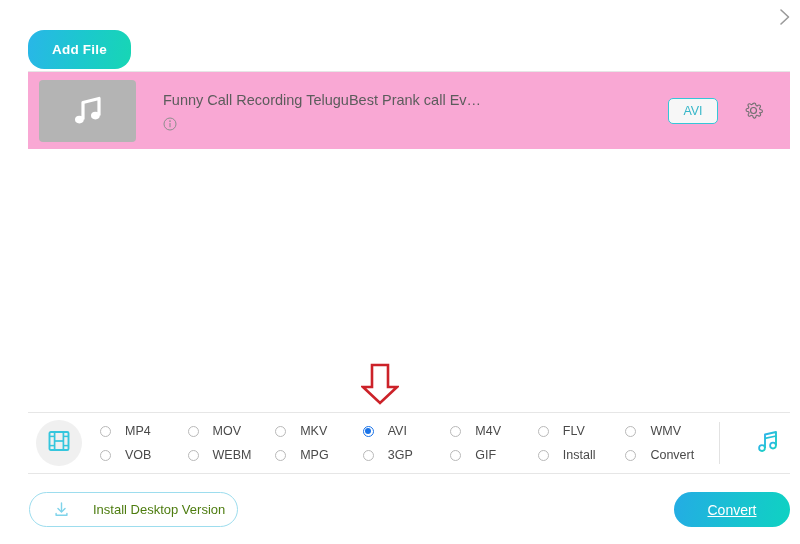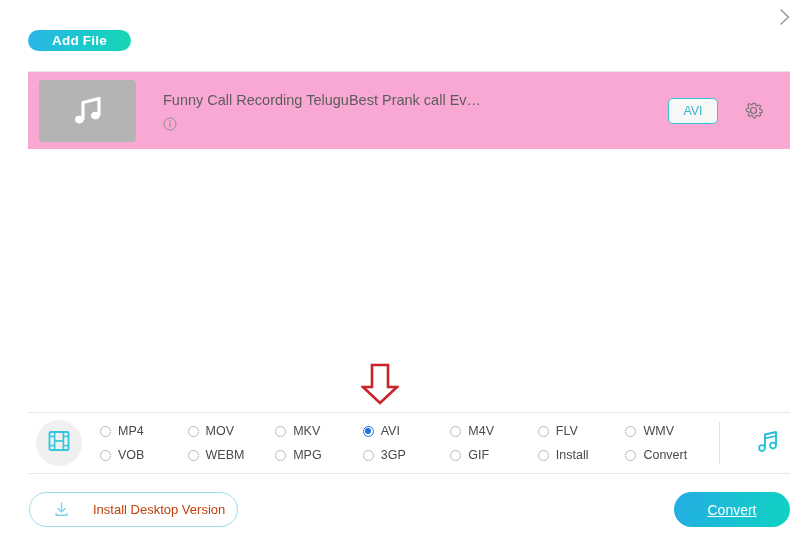--- a/index.html
+++ b/index.html
@@ -15,21 +15,21 @@
   .top-chevron {
     position: absolute; right: 2px; top: 2px;
     width: 26px; height: 30px;
     display: flex; align-items: center; justify-content: center;
     color: #9a9a9a;
   }
 
   
   .addfile-btn {
     position: absolute; left: 28px; top: 30px;
-    width: 103px; height: 21px;
+    width: 103px; height: 39px;
     border-radius: 16px;
     background: linear-gradient(100deg, #29b6e8 0%, #1bc9cc 55%, #17d6b4 100%);
     color: #ffffff;
     font-size: 13.5px;
     font-weight: bold;
     display: flex; align-items: center; justify-content: center;
     border: none; cursor: pointer;
     letter-spacing: .2px;
   }
 
@@ -128,20 +128,21 @@
     grid-auto-rows: 22px;
     align-content: center;
     row-gap: 2px;
   }
   .radio-opt {
     display: flex; align-items: center;
     font-size: 12.5px;
     color: #4a4a4a;
     cursor: pointer;
     white-space: nowrap;
+    gap: 7px;
   }
   .radio-dot {
     width: 11px; height: 11px;
     border-radius: 50%;
     border: 1px solid #b9b9b9;
     background: #fff;
     margin-right: 7px;
     flex: none;
     position: relative;
   }
@@ -164,21 +165,21 @@
     margin: 0 16px 0 6px;
   }
 
   
   .install-btn {
     position: absolute; left: 29px; top: 492px;
     width: 209px; height: 35px;
     border-radius: 18px;
     border: 1px solid #9dddee;
     background: #ffffff;
-    color: #c2410c;
+    color: #4d7c0f;
     font-size: 13px;
     display: flex; align-items: center;
     cursor: pointer;
   }
   .install-btn .dl-icon { margin-left: 22px; color: #7fd3ea; display:flex; }
   .install-btn .install-label { margin-left: 22px; }
 
   .convert-btn {
     position: absolute; left: 674px; top: 492px;
     width: 116px; height: 35px;

